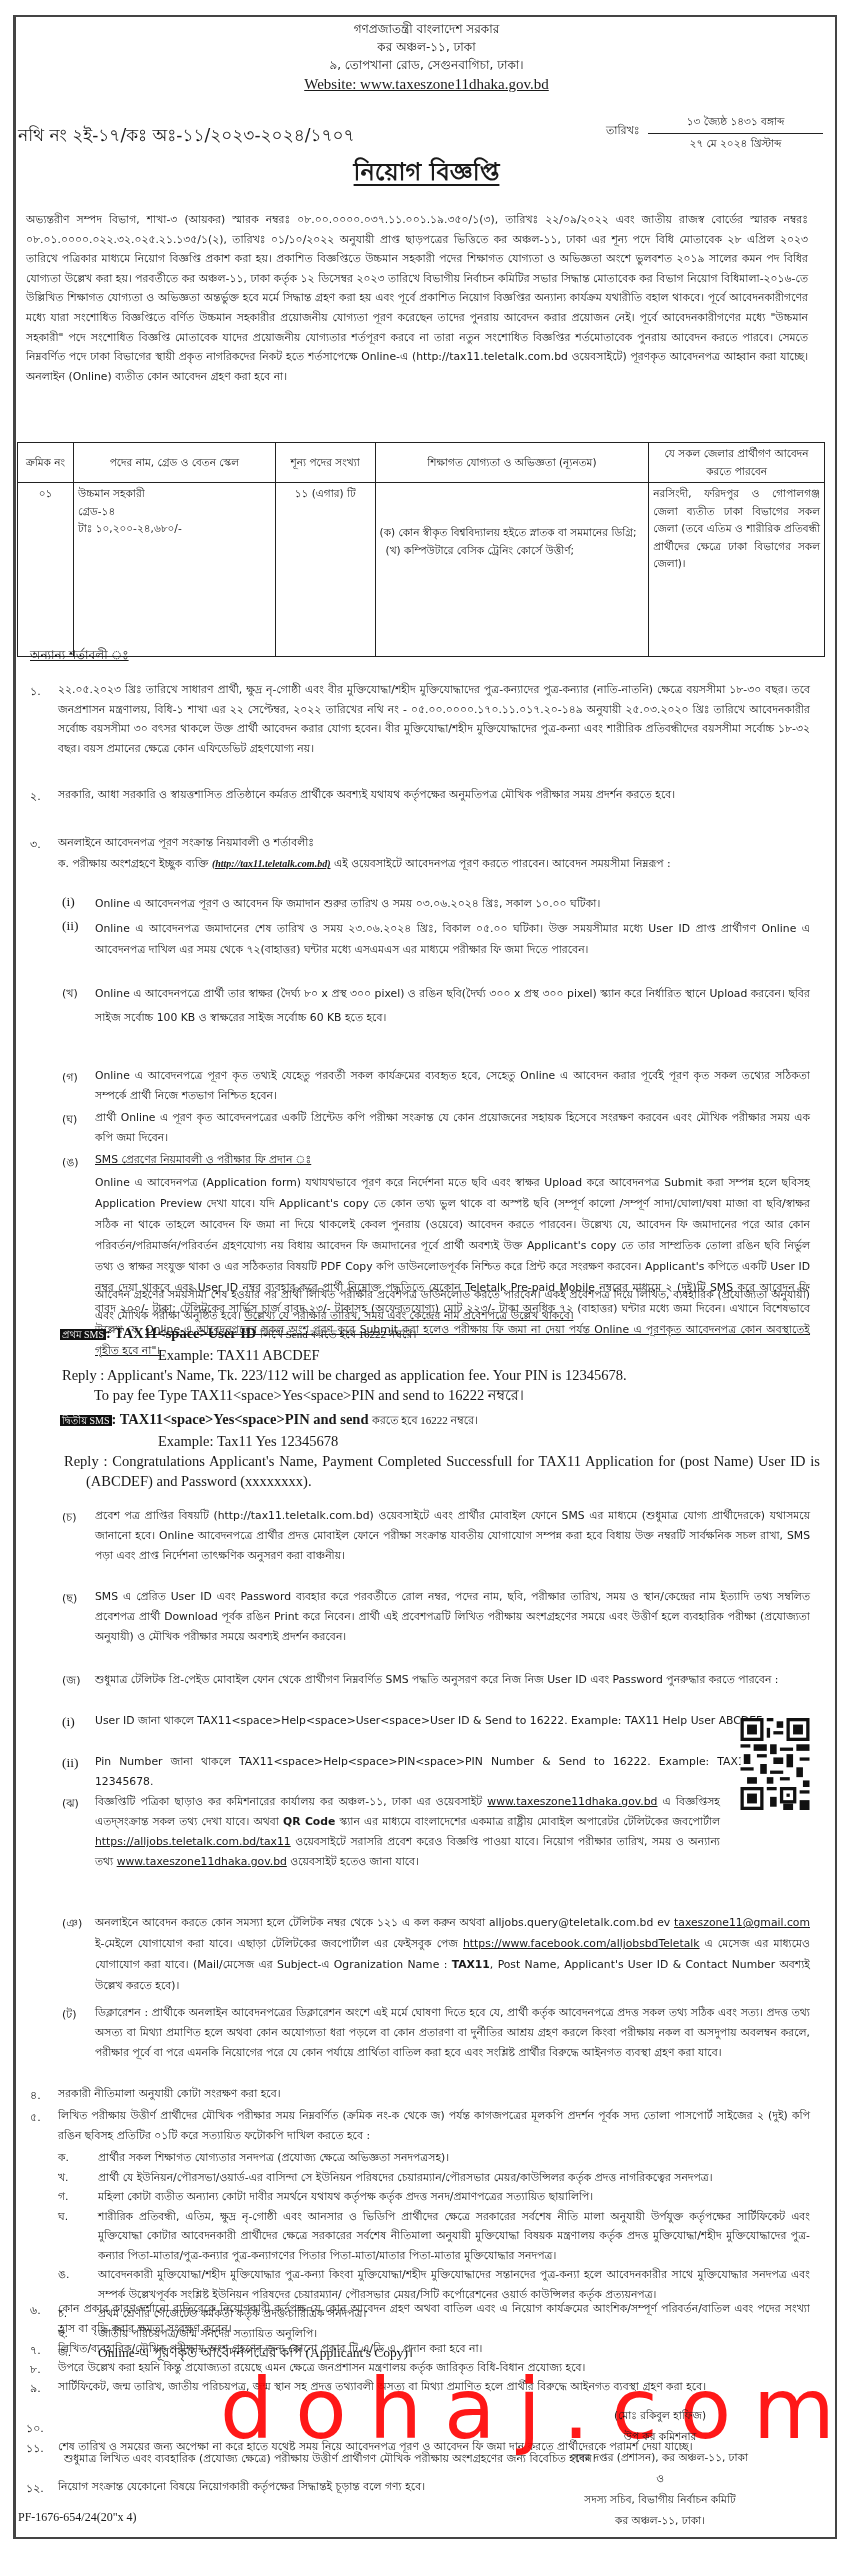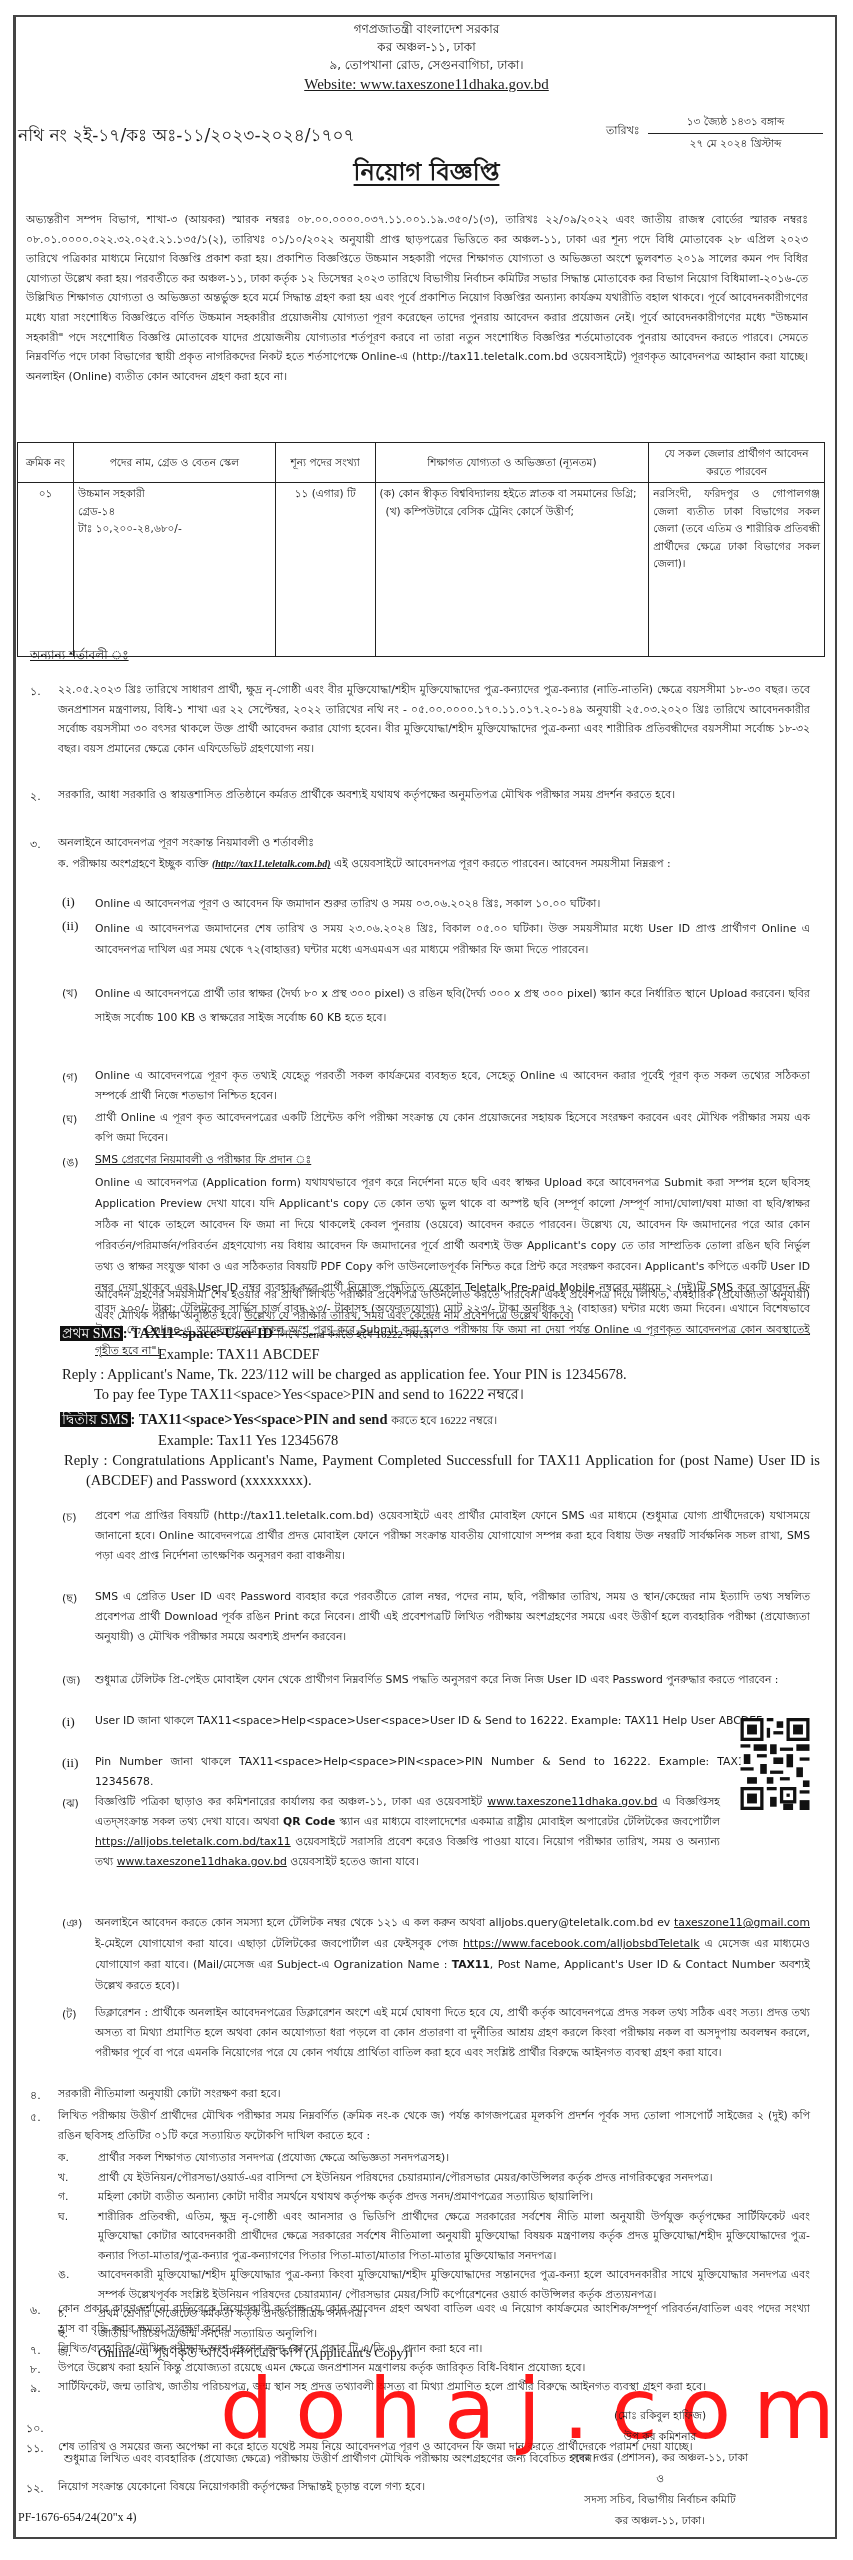--- a/index.html
+++ b/index.html
@@ -24,21 +24,21 @@
   table.posts { position: absolute; left: 17px; top: 442px; width: 808px; border-collapse: collapse; font-size: 10.5px; }
   table.posts td, table.posts th { border: 1.5px solid #222; vertical-align: top; padding: 2px 4px; line-height: 17.5px; font-weight: normal; }
   table.posts th { text-align: center; vertical-align: middle; }
   .cond-title { left: 30px; top: 646px; font-size: 12px; }
   .cond-title span { text-decoration: underline; }
   .item { font-size: 10.8px; line-height: 19.5px; text-align: justify; }
   .num { position: absolute; font-size: 11px; }
   .en { font-family: "Liberation Serif", serif; font-size: 13.5px; }
   .u { text-decoration: underline; }
   .b { font-weight: bold; }
-  .sms-tag { background: #111; color: #fff; padding: 0 2px; font-size: 14px; }
+  .sms-tag { background: #111; color: #fff; padding: 0 2px; font-size: 10px; }
   .smsline { font-family: "Liberation Serif", serif; font-size: 14.5px; line-height: 20px; }
   .qr { left: 740px; top: 1718px; width: 70px; height: 92px; }
   .sig { left: 520px; width: 280px; text-align: center; font-size: 11px; line-height: 19.5px; }
   .pf { left: 18px; top: 2510px; font-family: "Liberation Serif", serif; font-size: 12px; }
   .watermark { left: 220px; top: 2360px; font-family: "DejaVu Sans", sans-serif; font-size: 84px;
                color: #ff0000; letter-spacing: 22px; opacity: 0.9; }
 </style>
 </head>
 <body>
 
@@ -79,21 +79,21 @@
   </tr>
   <tr style="height:174px;">
     <td class="center">০১</td>
     <td>
       <div>উচ্চমান সহকারী</div>
       <div>গ্রেড-১৪</div>
       <div>টাঃ ১০,২০০-২৪,৬৮০/-</div>
     </td>
     <td class="center">১১ (এগার) টি</td>
     <td>
-      <div style="padding-left:20px;text-indent:-20px;">(ক) কোন স্বীকৃত বিশ্ববিদ্যালয় হইতে স্নাতক বা সমমানের ডিগ্রি;</div>
+      <div style="padding-left:20px;text-indent:-20px;margin-top:39px;">(ক) কোন স্বীকৃত বিশ্ববিদ্যালয় হইতে স্নাতক বা সমমানের ডিগ্রি;</div>
       <div style="padding-left:26px;text-indent:-20px;text-align:justify;">(খ) কম্পিউটারে বেসিক ট্রেনিং কোর্সে উত্তীর্ণ;</div>
     </td>
     <td style="text-align:justify;">নরসিংদী, ফরিদপুর ও গোপালগঞ্জ জেলা ব্যতীত ঢাকা বিভাগের সকল জেলা (তবে এতিম ও শারীরিক প্রতিবন্ধী প্রার্থীদের ক্ষেত্রে ঢাকা বিভাগের সকল জেলা)।</td>
   </tr>
 </tbody>
   </table>
 
 <div class="abs cond-title"><span>অন্যান্য শর্তাবলী ঃ</span></div>
 
 <div class="num" style="left:30px;top:683px;">১.</div>

